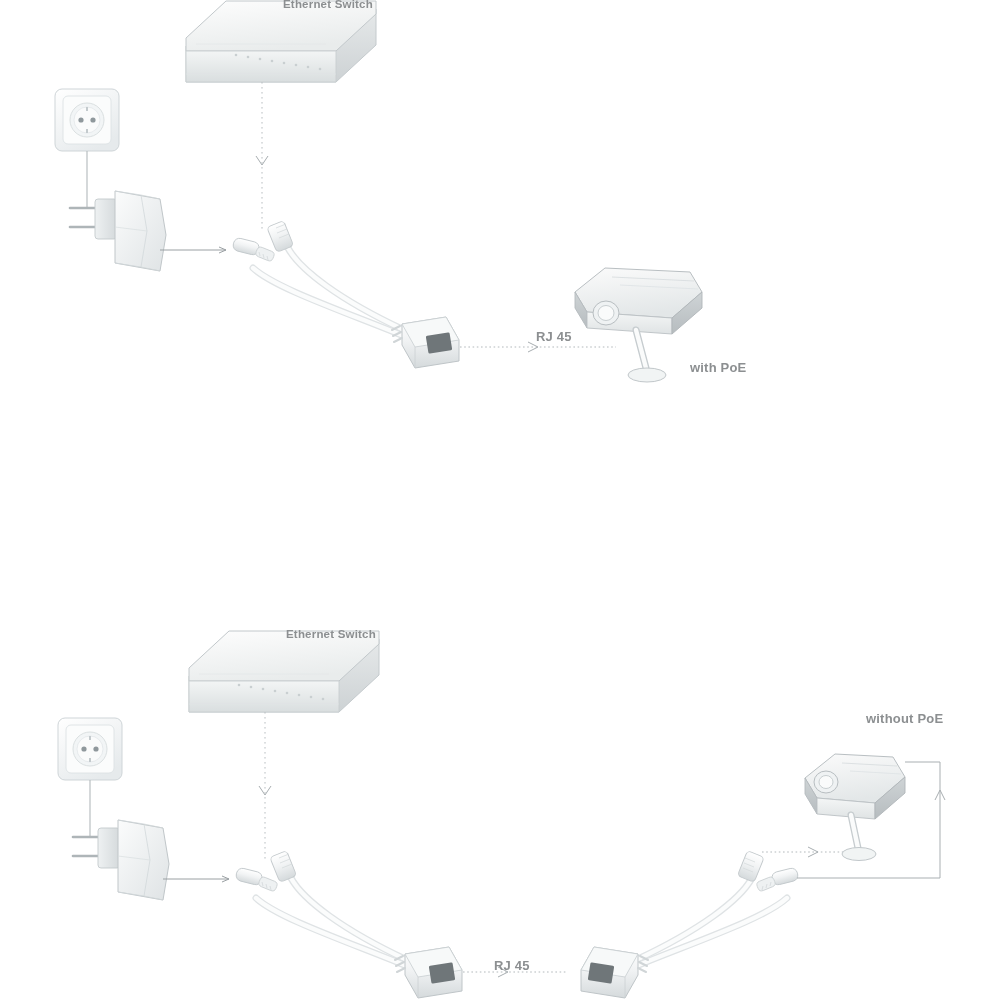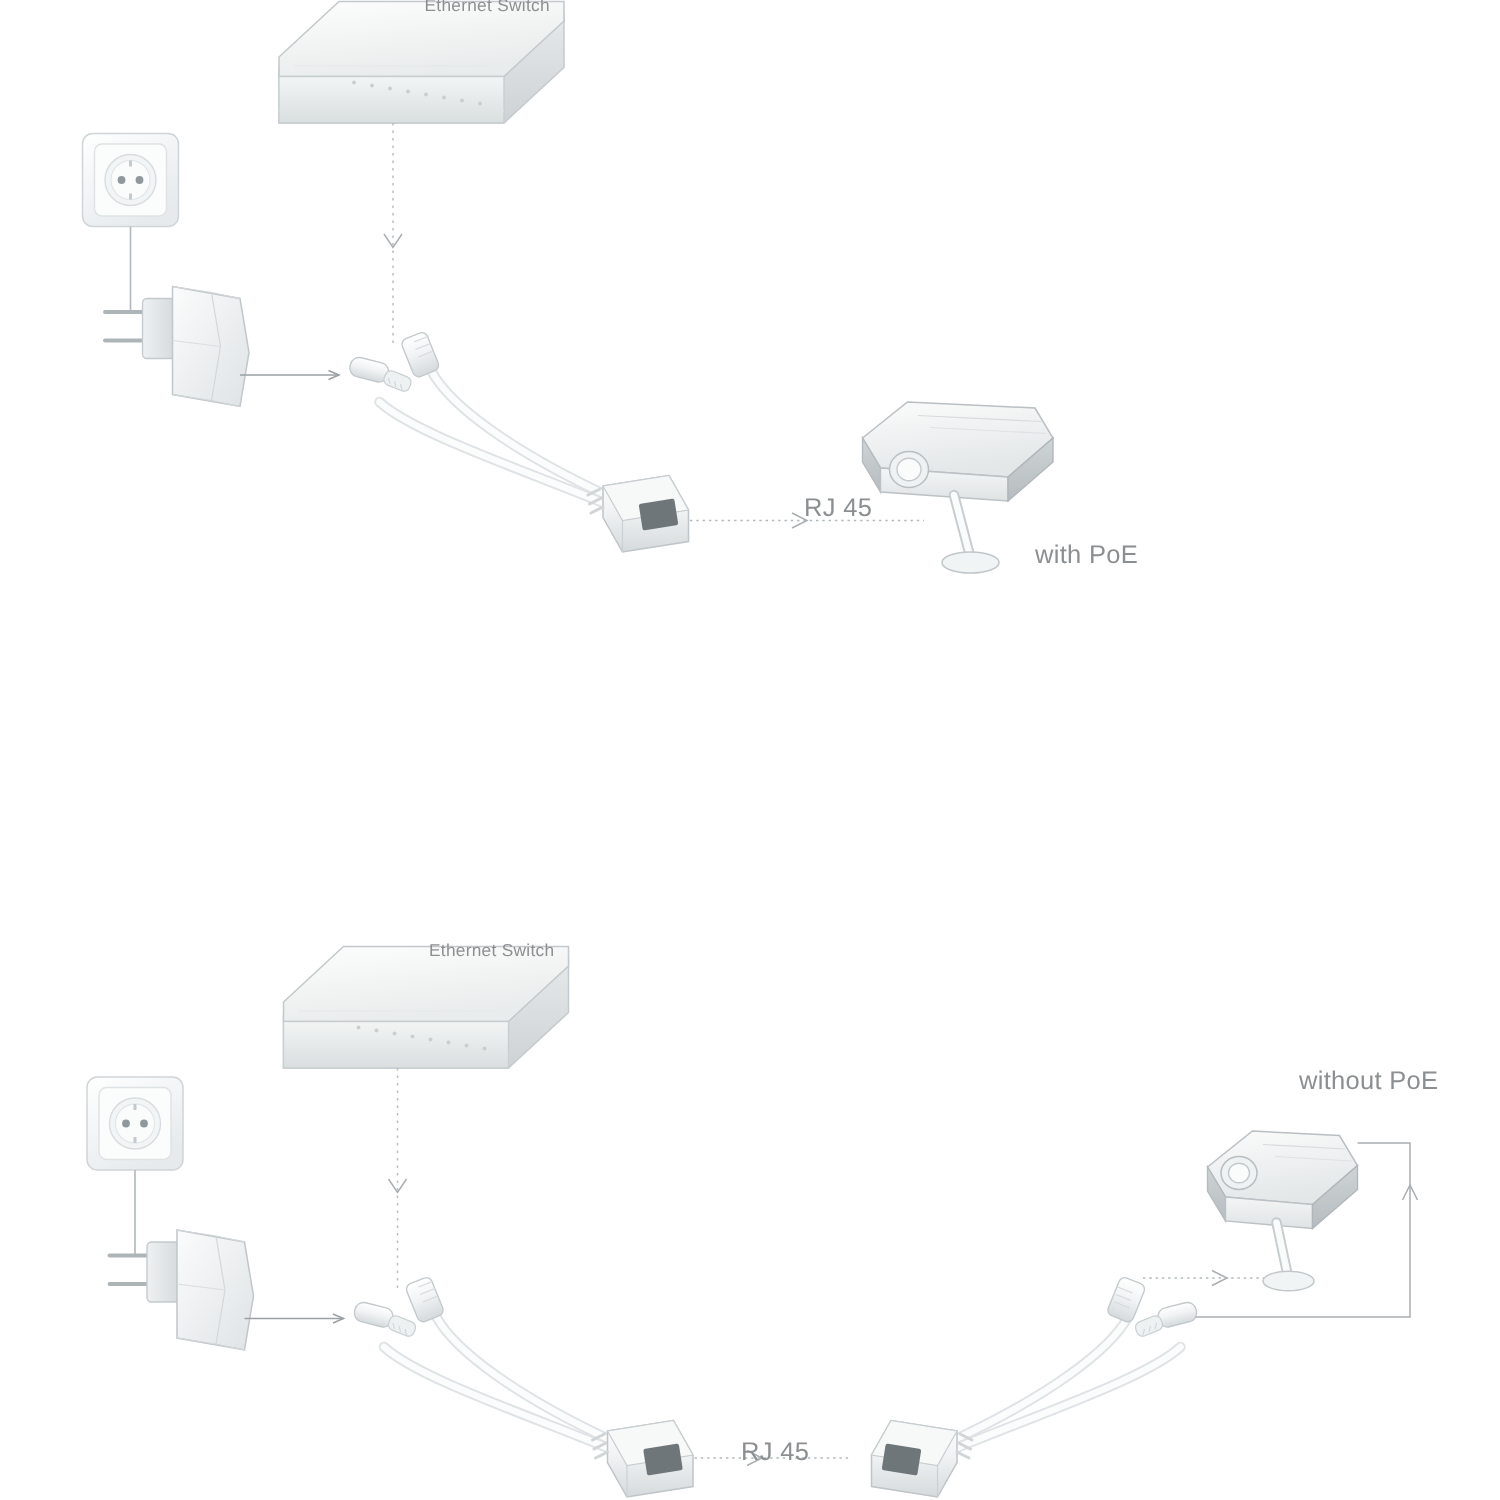--- a/index.html
+++ b/index.html
@@ -1,26 +1,26 @@
 <!DOCTYPE html>
 <html><head>
 <meta charset="utf-8">
 <style>
   html,body{margin:0;padding:0;background:#ffffff;}
   body{
     width:1000px;height:1000px;position:relative;overflow:hidden;
     font-family:"Liberation Sans", sans-serif;
     background:#ffffff;
   }
-  .stage{position:absolute;inset:0;}
+  .stage{position:absolute;inset:0;font-weight:bold;}
   .svgroot{position:absolute;left:0;top:0;width:1000px;height:1000px;}
   .lbl{
     position:absolute;
     color:#8c8f91;
-    font-size:17px;
+    font-size:13px;
     letter-spacing:.2px;
     white-space:nowrap;
     font-family:"Liberation Sans", sans-serif;
     user-select:none;
   }
   .lbl.sw{font-size:11.5px;}
 </style>
 </head>
 <body>
 

